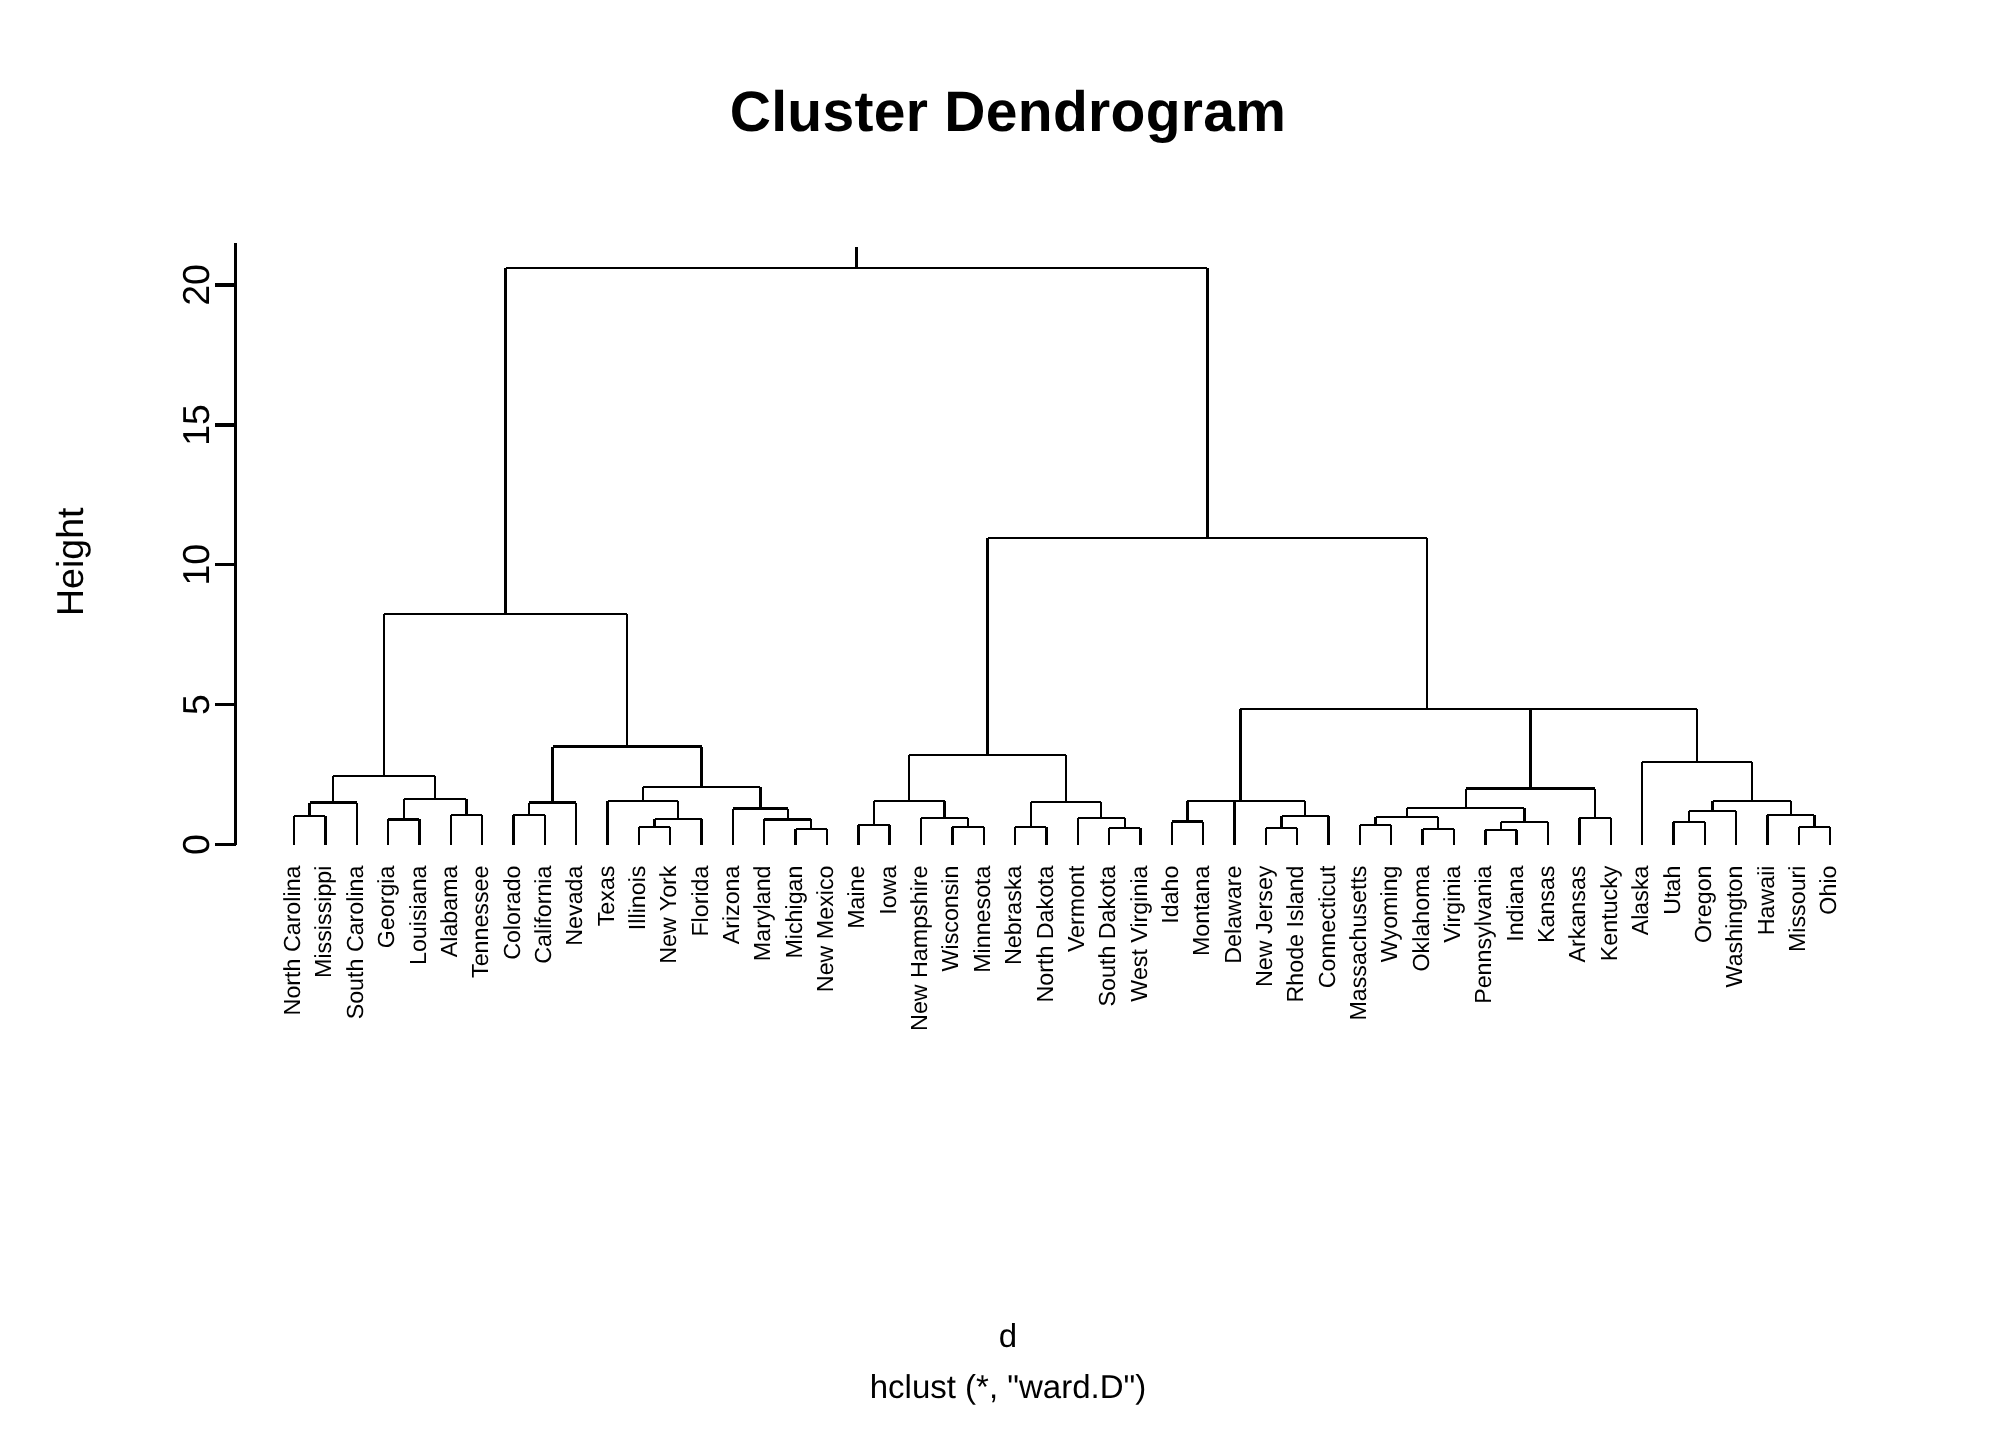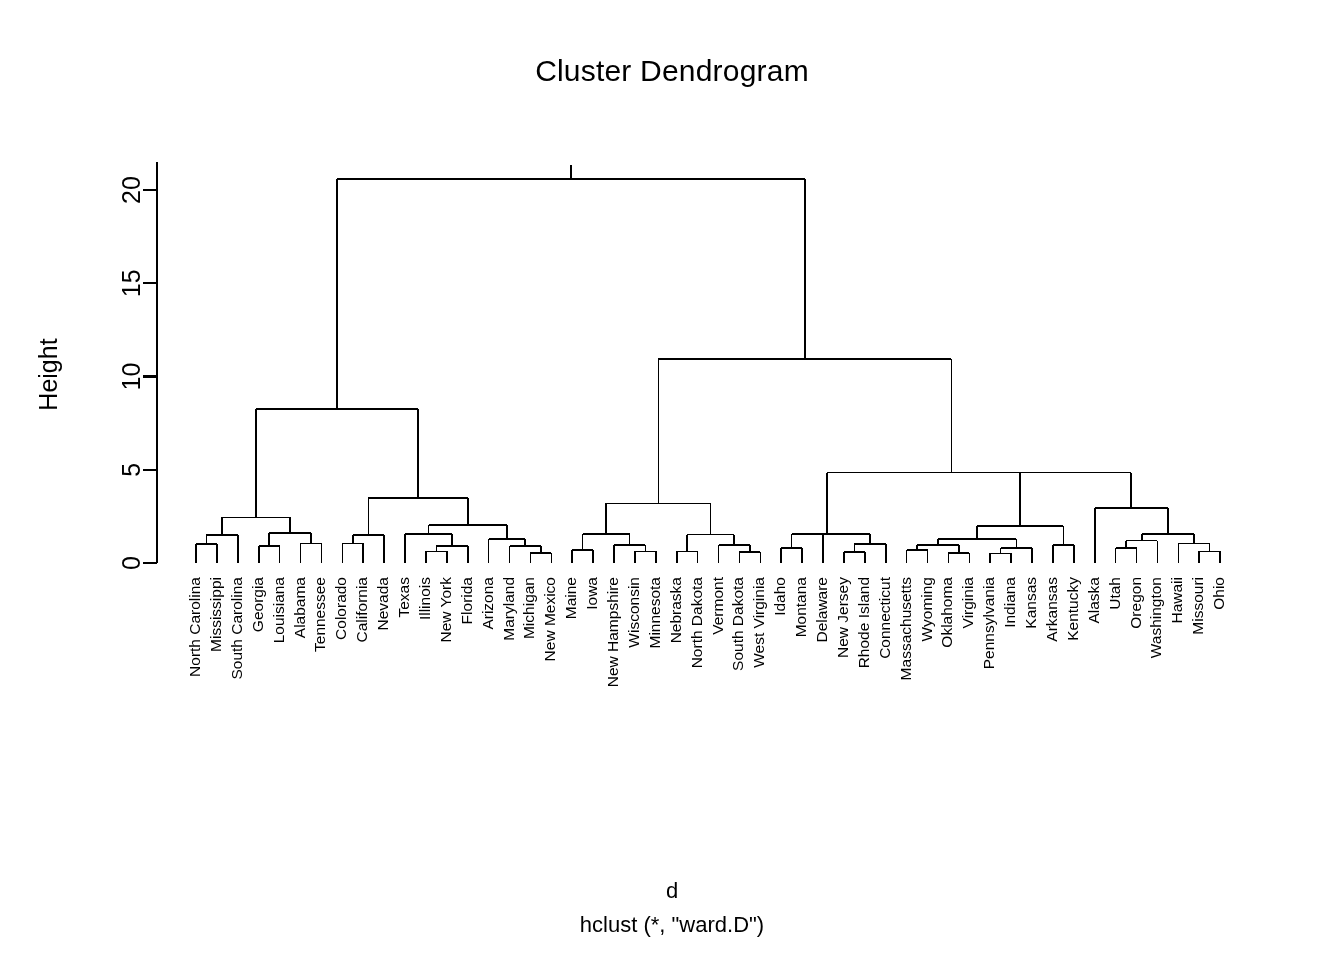--- a/index.html
+++ b/index.html
@@ -22,22 +22,22 @@
     top: 0;
     width: 1344px;
     height: 960px;
   }
   #plot-title {
     position: absolute;
     left: 0;
     top: 54px;
     width: 1344px;
     text-align: center;
-    font-size: 30px;
-    font-weight: normal;
+    font-size: 38px;
+    font-weight: bold;
     letter-spacing: 0.2px;
     font-family: "Liberation Sans", sans-serif;
   }
   #ylab {
     position: absolute;
     left: -32px;
     top: 360px;
     width: 160px;
     text-align: center;
     font-size: 25px;

